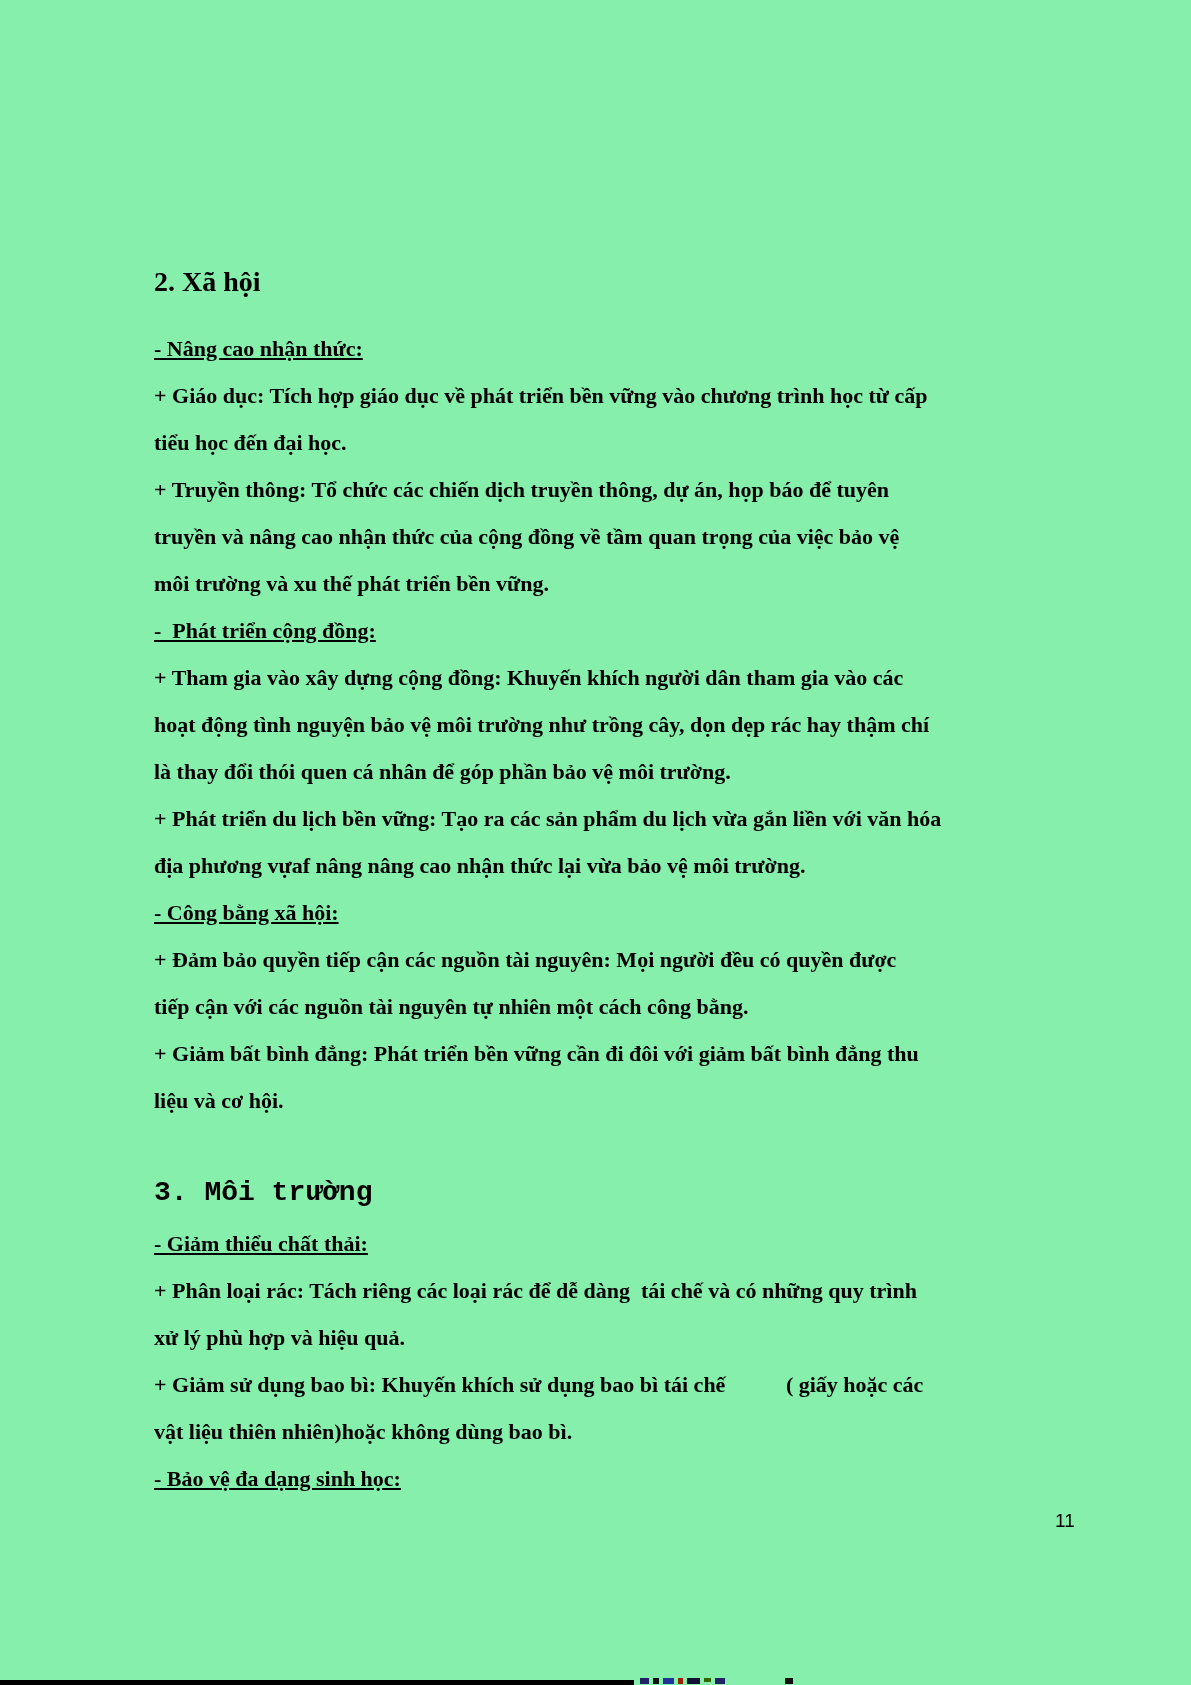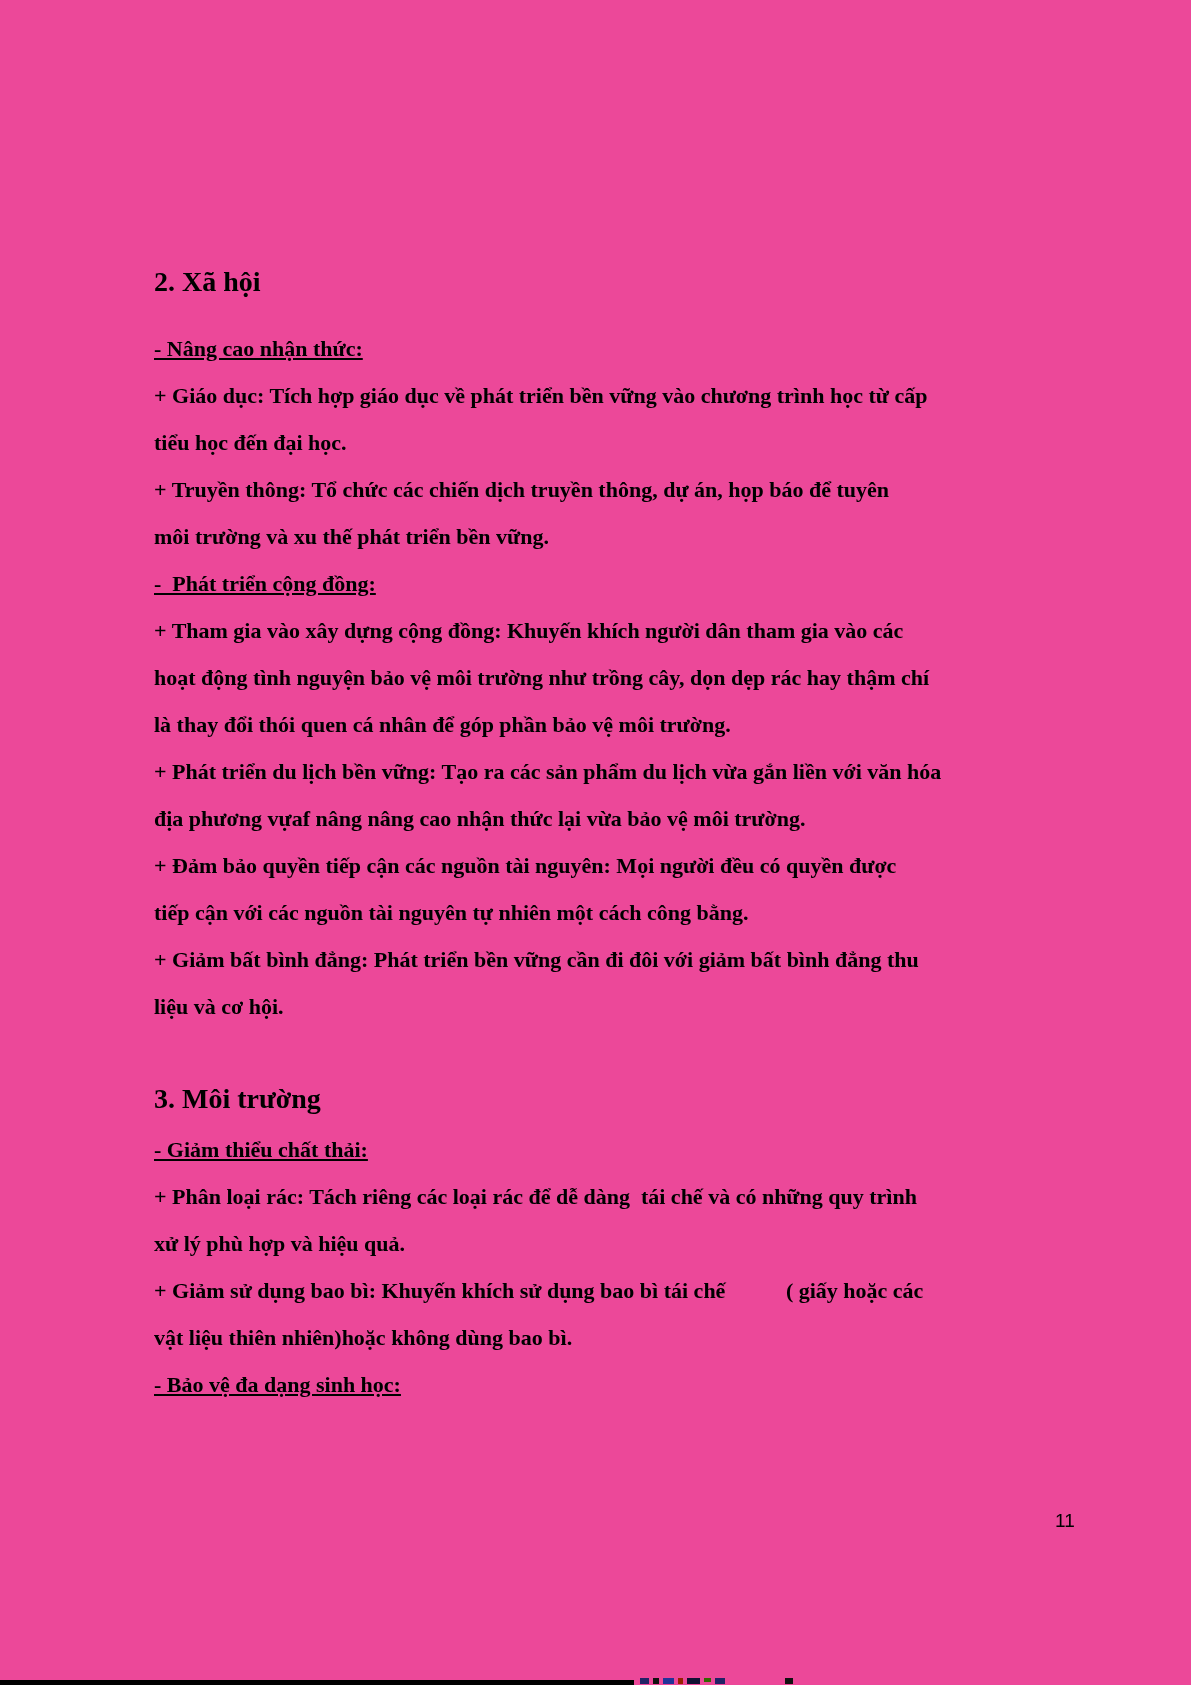--- a/index.html
+++ b/index.html
@@ -4,21 +4,21 @@
 <style>
   html, body {
     margin: 0;
     padding: 0;
     background: #ffffff;
   }
   .page {
     position: relative;
     width: 1191px;
     height: 1685px;
-    background: #ec4899;
+    background: #86efac;
     overflow: hidden;
     font-family: "Liberation Serif", "DejaVu Serif", serif;
     color: #000000;
   }
   .content {
     position: absolute;
     left: 154px;
     top: 254px;
     width: 920px;
   }
@@ -37,20 +37,21 @@
     font-weight: bold;
     line-height: 55px;
     white-space: pre;
   }
   .heading.first {
     margin-bottom: 16px;
   }
   .heading.second {
     margin-top: 41px;
     margin-bottom: 0px;
+    font-family: Liberation Mono, monospace;
   }
   .footer-page-number {
     position: absolute;
     top: 1508px;
     left: 1055px;
     font-family: "Liberation Sans", "DejaVu Sans", sans-serif;
     font-size: 19px;
     line-height: 26px;
     color: #000000;
   }
@@ -88,27 +89,29 @@
 <body>
 
 <div class="page">
 
   <div class="content">
     <div class="heading first">2. Xã hội</div>
     <div class="line bold">- Nâng cao nhận thức:</div>
     <div class="line">+ Giáo dục: Tích hợp giáo dục về phát triển bền vững vào chương trình học từ cấp</div>
     <div class="line">tiểu học đến đại học.</div>
     <div class="line">+ Truyền thông: Tổ chức các chiến dịch truyền thông, dự án, họp báo để tuyên</div>
+    <div class="line">truyền và nâng cao nhận thức của cộng đồng về tầm quan trọng của việc bảo vệ</div>
     <div class="line">môi trường và xu thế phát triển bền vững.</div>
     <div class="line bold">-  Phát triển cộng đồng:</div>
     <div class="line">+ Tham gia vào xây dựng cộng đồng: Khuyến khích người dân tham gia vào các</div>
     <div class="line">hoạt động tình nguyện bảo vệ môi trường như trồng cây, dọn dẹp rác hay thậm chí</div>
     <div class="line">là thay đổi thói quen cá nhân để góp phần bảo vệ môi trường.</div>
     <div class="line">+ Phát triển du lịch bền vững: Tạo ra các sản phẩm du lịch vừa gắn liền với văn hóa</div>
     <div class="line">địa phương vựaf nâng nâng cao nhận thức lại vừa bảo vệ môi trường.</div>
+    <div class="line bold">- Công bằng xã hội:</div>
     <div class="line">+ Đảm bảo quyền tiếp cận các nguồn tài nguyên: Mọi người đều có quyền được</div>
     <div class="line">tiếp cận với các nguồn tài nguyên tự nhiên một cách công bằng.</div>
     <div class="line">+ Giảm bất bình đẳng: Phát triển bền vững cần đi đôi với giảm bất bình đẳng thu</div>
     <div class="line">liệu và cơ hội.</div>
     <div class="heading second">3. Môi trường</div>
     <div class="line bold">- Giảm thiểu chất thải:</div>
     <div class="line">+ Phân loại rác: Tách riêng các loại rác để dễ dàng  tái chế và có những quy trình</div>
     <div class="line">xử lý phù hợp và hiệu quả.</div>
     <div class="line">+ Giảm sử dụng bao bì: Khuyến khích sử dụng bao bì tái chế           ( giấy hoặc các</div>
     <div class="line">vật liệu thiên nhiên)hoặc không dùng bao bì.</div>

